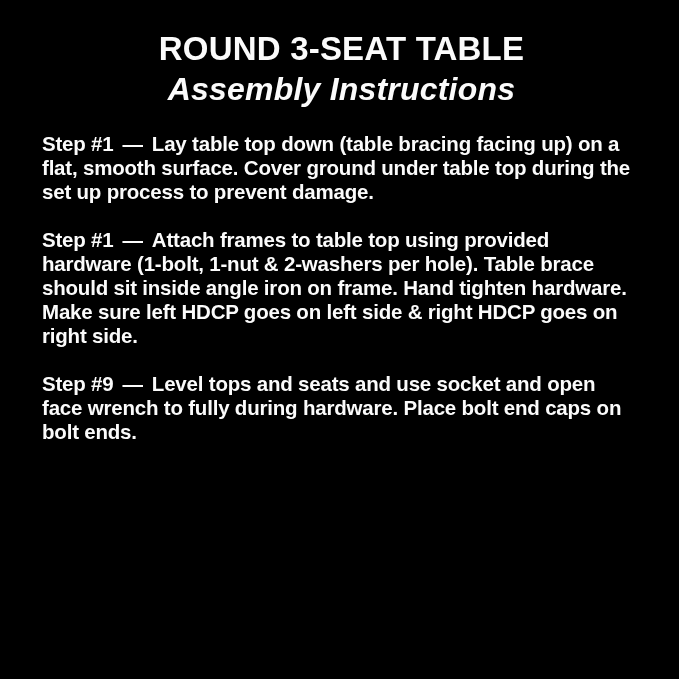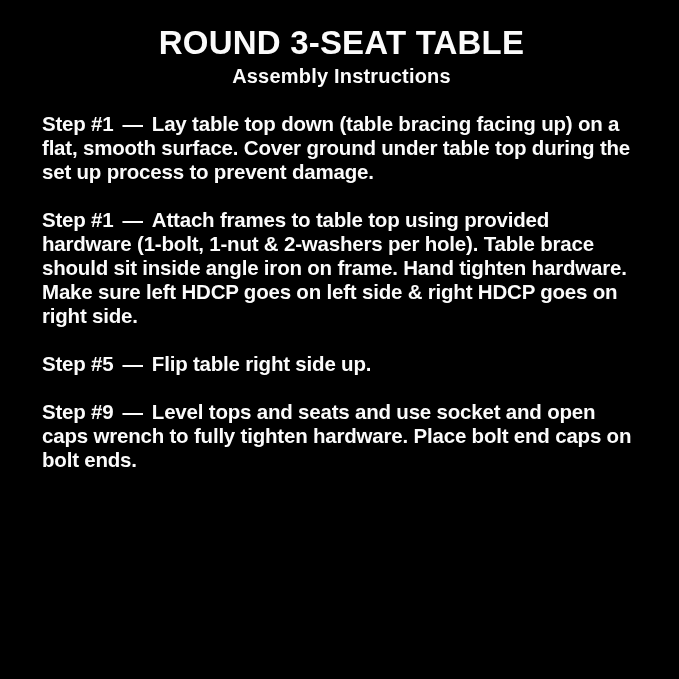--- a/index.html
+++ b/index.html
@@ -9,38 +9,39 @@
   }
   .poster {
     position: relative;
     width: 679px;
     height: 679px;
     background: #000000;
     color: #fafafa;
     font-family: "Liberation Sans", sans-serif;
     font-weight: bold;
     box-sizing: border-box;
-    padding: 24px 38px 0 42px;
+    padding: 30px 38px 0 42px;
     overflow: hidden;
   }
   .title {
     margin: 0;
     text-align: center;
     font-size: 33px;
     line-height: 1.15;
     letter-spacing: 0.2px;
     color: #fbfbfb;
   }
   .subtitle {
     margin: 3px 0 0 0;
     text-align: center;
-    font-size: 20px;
+    font-size: 32px;
     line-height: 1.15;
     letter-spacing: 0.2px;
     color: #fbfbfb;
+    font-style: italic;
   }
   .steps {
     margin-top: 24px;
   }
   .step {
     margin: 16px 0 24px 0;
     font-size: 20.5px;
     line-height: 24px;
     letter-spacing: -0.2px;
     color: #fbfbfb;
@@ -51,16 +52,15 @@
 </style>
 </head>
 <body>
 
 <div class="poster">
   <h1 class="title">ROUND 3-SEAT TABLE</h1>
   <h2 class="subtitle">Assembly Instructions</h2>
   <div class="steps" id="steps-list">
       <p class="step"><span class="step-label">Step #1</span><span class="step-separator">—</span><span class="step-text">Lay table top down (table bracing facing up) on a flat, smooth surface. Cover ground under table top during the set up process to prevent damage.</span></p>
       <p class="step"><span class="step-label">Step #1</span><span class="step-separator">—</span><span class="step-text">Attach frames to table top using provided hardware (1-bolt, 1-nut &amp; 2-washers per hole). Table brace should sit inside angle iron on frame. Hand tighten hardware. Make sure left HDCP goes on left side &amp; right HDCP goes on right side.</span></p>
-      <p class="step"><span class="step-label">Step #5</span><span class="step-separator">—</span><span class="step-text">Flip table right side up.</span></p>
-      <p class="step"><span class="step-label">Step #9</span><span class="step-separator">—</span><span class="step-text">Level tops and seats and use socket and open caps wrench to fully tighten hardware. Place bolt end caps on bolt ends.</span></p>
+      <p class="step"><span class="step-label">Step #9</span><span class="step-separator">—</span><span class="step-text">Level tops and seats and use socket and open face wrench to fully during hardware. Place bolt end caps on bolt ends.</span></p>
     </div>
 </div>
 
 </body></html>

